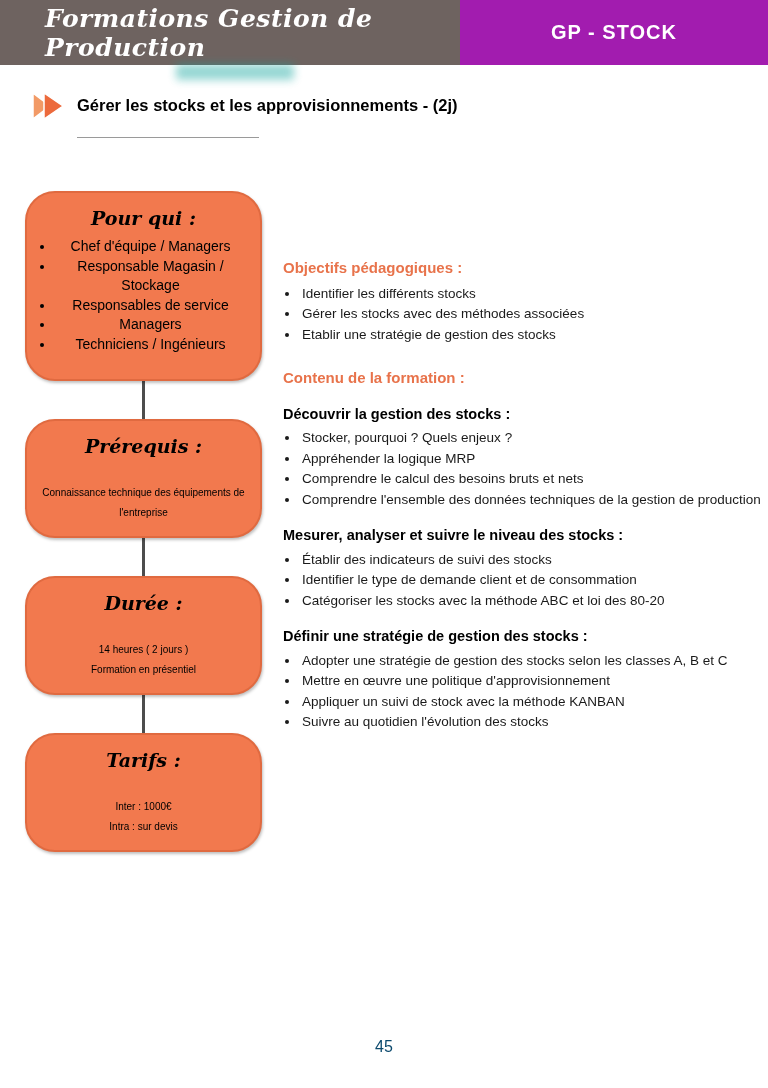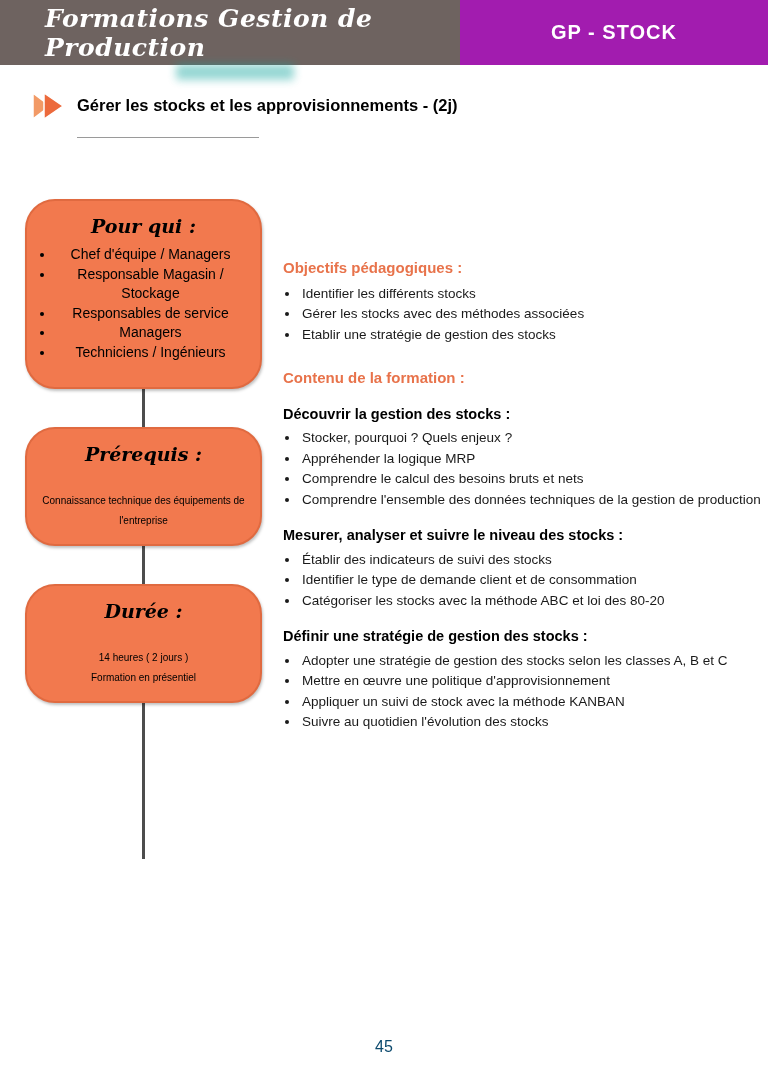--- a/index.html
+++ b/index.html
@@ -18,21 +18,21 @@
         opacity:.45;filter:blur(4px);border-radius:3px;}
 
   
   .title-row{position:absolute;left:33px;top:92px;display:flex;align-items:flex-start;}
   .arrow-icon{width:34px;height:28px;margin-right:10px;flex:0 0 auto;}
   .course-title-wrap{padding-top:4px;}
   .course-title{font-weight:700;font-size:16.5px;color:#000;}
   .title-underline{width:182px;height:1px;background:#9a9a9a;margin-top:22px;}
 
   
-  .sidebar{position:absolute;left:25px;top:199px;width:237px;}
+  .sidebar{position:absolute;left:25px;top:191px;width:237px;}
   .connector{position:absolute;left:117px;top:100px;width:3px;height:560px;background:#4d4d4d;z-index:0;}
   .obox{position:relative;z-index:1;background:#f2794e;border:2px solid #e06a40;border-radius:30px;
         box-shadow:1px 2px 3px rgba(0,0,0,.25);text-align:center;padding:12px 10px 14px;box-sizing:border-box;}
   .obox + .obox{margin-top:38px;}
   .obox-title{font-family:"DejaVu Serif",serif;font-style:italic;font-weight:700;font-size:19px;color:#000;margin:2px 0 6px;}
   .obox ul{margin:8px 0 2px;padding:0 4px 0 18px;text-align:center;}
   .obox li{font-size:14px;line-height:19.5px;color:#000;}
   .obox p{font-size:10px;line-height:19.5px;color:#000;margin:0;}
   .obox .gap{margin-top:26px;}
   .box-pourqui{min-height:190px;}
@@ -91,20 +91,25 @@
       <div class="obox-title">Prérequis :</div>
       <p class="gap">Connaissance technique des équipements de l'entreprise</p>
     </div>
 
     <div class="obox box-duree">
       <div class="obox-title">Durée :</div>
       <p class="gap">14 heures ( 2 jours )</p>
       <p>Formation en présentiel</p>
     </div>
 
+    <div class="obox box-tarifs">
+      <div class="obox-title">Tarifs :</div>
+      <p class="gap">Inter :  1000€</p>
+      <p>Intra : sur devis</p>
+    </div>
   </div>
 
   <div class="content">
 
     <div class="orange-heading">Objectifs pédagogiques :</div>
     <ul>
       <li>Identifier les différents stocks</li>
       <li>Gérer les stocks avec des méthodes associées</li>
       <li>Etablir une stratégie de gestion des stocks</li>
     </ul>

